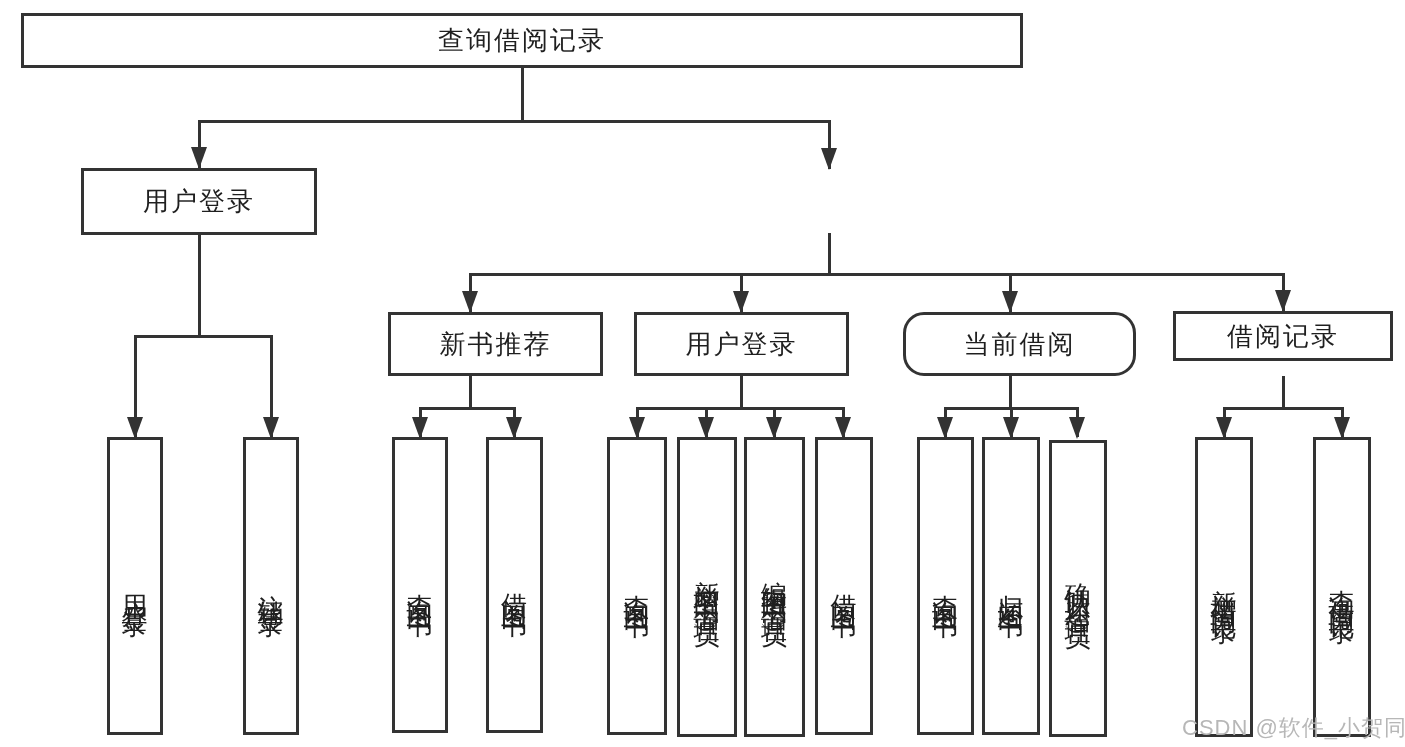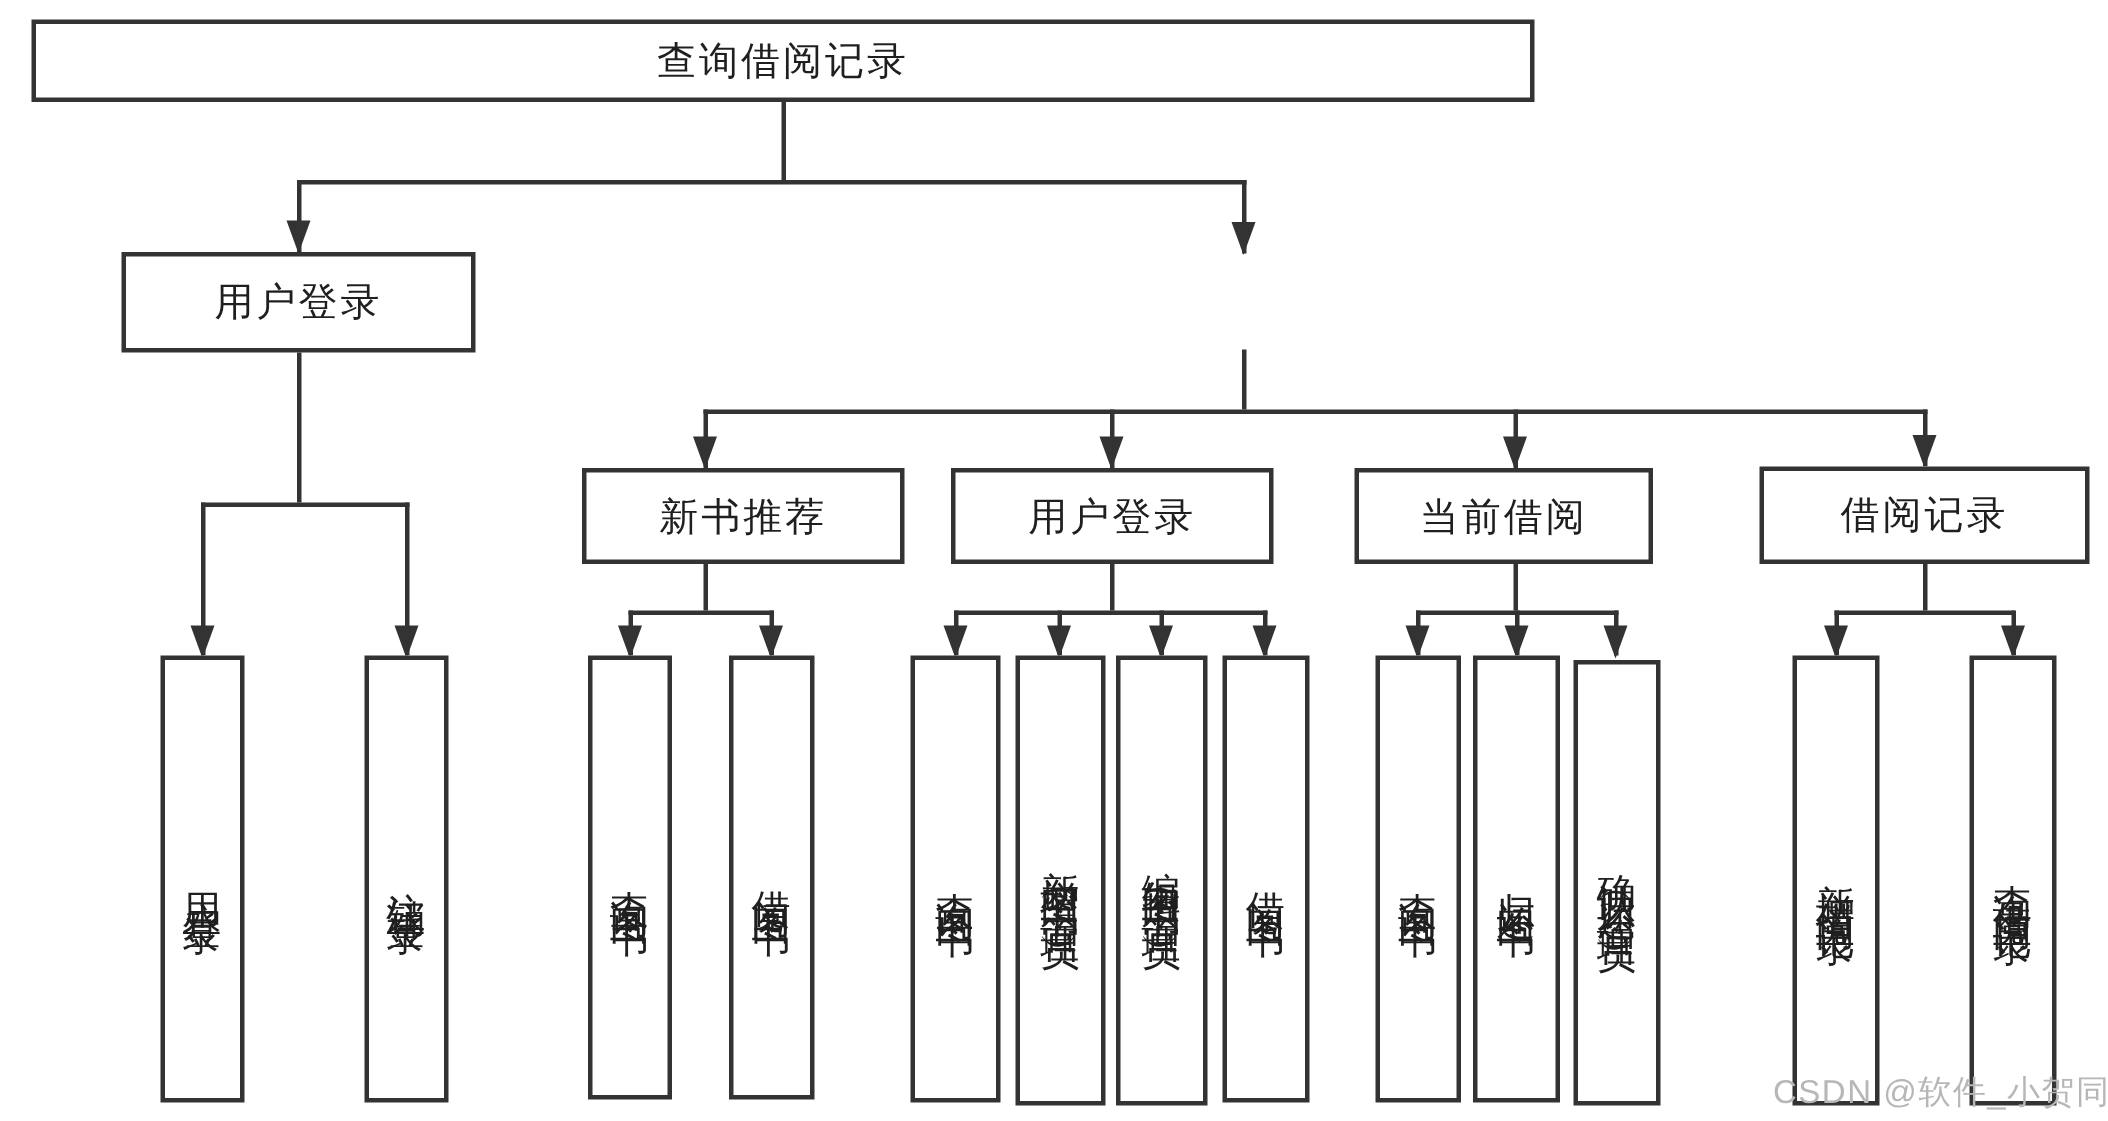--- a/index.html
+++ b/index.html
@@ -89,24 +89,24 @@
   <div class="arrow" style="left:1002px;top:291px;"></div>
   <div class="vline" style="left:1282px;top:273px;height:38px;"></div>
   <div class="arrow" style="left:1275px;top:290px;"></div>
 
   <div class="node hnode" style="left:362px;top:312px;width:215px;height:64px;margin-left:26px;">
     <span>新书推荐</span>
   </div>
   <div class="node hnode" style="left:634px;top:312px;width:215px;height:64px;">
     <span>用户登录</span>
   </div>
-  <div class="node hnode" style="left:903px;top:312px;width:199px;height:64px;">
+  <div class="node hnode" style="left:903px;top:312px;width:233px;height:64px;border-radius:21px;">
     <span>当前借阅</span>
   </div>
-  <div class="node hnode" style="left:1173px;top:311px;width:220px;height:65px;">
+  <div class="node hnode" style="left:1173px;top:311px;width:220px;height:50px;">
     <span>借阅记录</span>
   </div>
 
   <div class="vline" style="left:469px;top:376px;height:31px;"></div>
   <div class="hline" style="left:419px;top:407px;width:97px;"></div>
   <div class="vline" style="left:419px;top:407px;height:30px;"></div>
   <div class="arrow" style="left:412px;top:417px;"></div>
   <div class="vline" style="left:513px;top:407px;height:30px;"></div>
   <div class="arrow" style="left:506px;top:417px;"></div>
 

